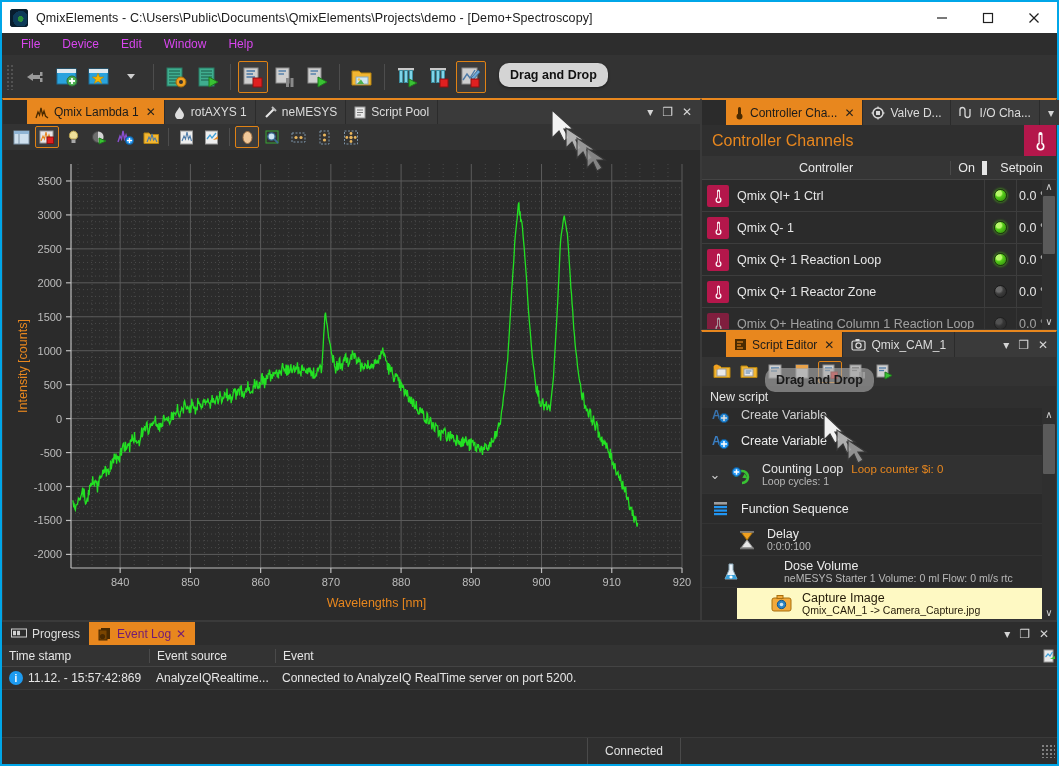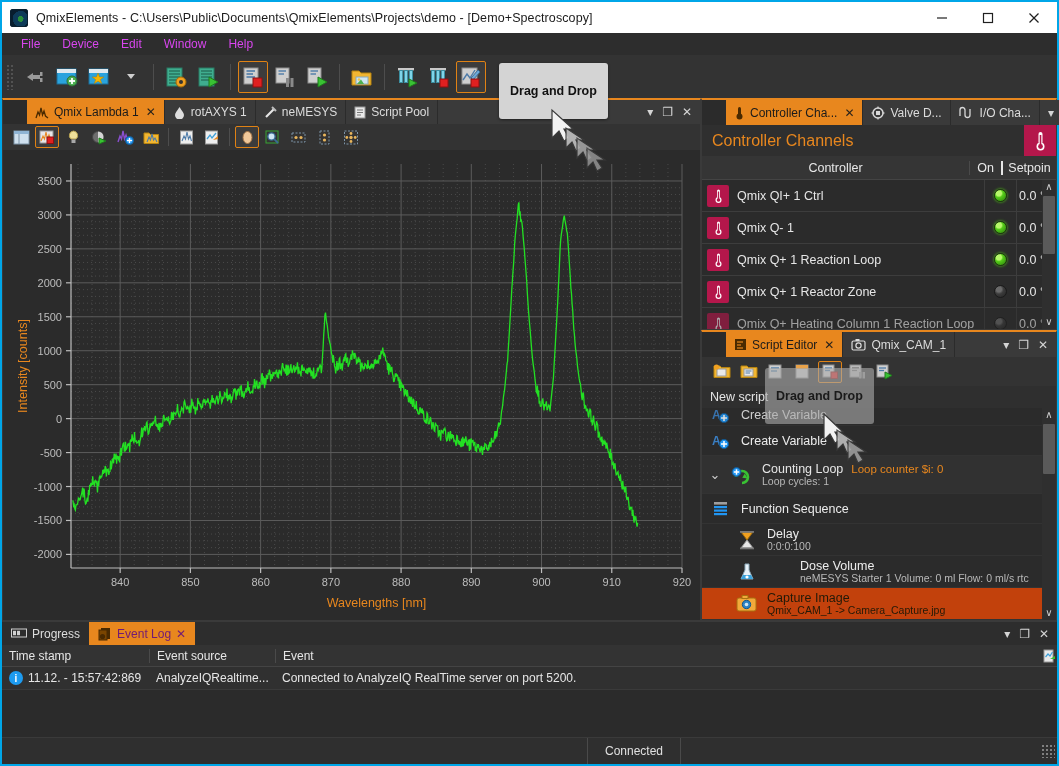--- a/index.html
+++ b/index.html
@@ -63,21 +63,21 @@
 
   
   .ctrlpanel { height:232px; border-top:2px solid #e8871e; }
   .ctrlheader { height:31px; background:#2f2f2f; display:flex; align-items:center; justify-content:space-between;
      color:#e8871e; font-size:16px; padding-left:10px; }
   .ctrlheader .badge { width:32px; height:31px; background:#b4174b; display:flex; align-items:center; justify-content:center; }
   .gridhead { height:24px; background:#353535; display:flex; align-items:center; font-size:12.5px;
      border-bottom:1px solid #444; color:#e8e8e8; }
   .gridhead .c1 { flex:1; text-align:center; }
   .gridhead .c2 { width:32px; text-align:center; border-left:1px solid #4a4a4a; }
-  .gridhead .c3 { width:55px; text-align:center; border-left:2px solid #e5e5e5; }
+  .gridhead .c3 { width:74px; text-align:center; border-left:5px solid #e5e5e5; }
   .gridrows { flex:1; overflow:hidden; position:relative; }
   .grow { height:32px; display:flex; align-items:center; border-bottom:1px solid #3d3d3d; }
   .grow .nm { flex:1; display:flex; align-items:center; gap:8px; padding-left:5px; font-size:12.5px; }
   .grow .on { width:32px; display:flex; align-items:center; justify-content:center; border-left:1px solid #3d3d3d; height:100%; }
   .grow .sp { width:40px; text-align:center; border-left:1px solid #3d3d3d; font-size:12.5px; height:100%;
      display:flex; align-items:center; justify-content:center; }
   .thermo { width:22px; height:22px; background:#b4174b; border-radius:2px; display:flex; align-items:center; justify-content:center; }
   .led { width:13px; height:13px; border-radius:50%; background:radial-gradient(circle at 35% 30%, #b6f76a 0 25%, #55cc19 40%, #2a7a0d 100%);
      box-shadow:0 0 3px #58d418; border:1px solid #1d3d0c; }
   .led.off { background:radial-gradient(circle at 35% 30%, #6a6a6a 0 25%, #3c3c3c 45%, #222 100%); box-shadow:none; border-color:#1a1a1a; }
@@ -85,21 +85,21 @@
   .vscroll .thumb { position:absolute; left:1px; width:12px; background:#5a5a5a; border-radius:1px; }
   .vscroll .arr { position:absolute; left:0; width:14px; height:14px; color:#cfcfcf; text-align:center; font-size:10px; line-height:14px; }
 
   
   .scriptpanel { flex:1; border-top:2px solid #e8871e; display:flex; flex-direction:column; }
   .scripttoolbar { height:29px; background:#333; display:flex; align-items:center; gap:3px; padding-left:8px; position:relative; }
   .scriptname { height:22px; background:#2f2f2f; display:flex; align-items:center; padding-left:8px; font-size:12.5px; color:#e4e4e4; }
   .scriptlist { flex:1; position:relative; overflow:hidden; background:#2b2b2b; }
   .sitem { display:flex; align-items:center; gap:7px; padding:3px 6px 3px 6px; height:30px; border-bottom:1px solid #333; }
   .sitem.alt { background:#313131; }
-  .sitem.sel { background:#c2410c; }
+  .sitem.sel { background:#fef9c3;margin-left:35px; }
   .sitem .si-ic { width:26px; height:24px; display:flex; align-items:center; justify-content:center; flex:0 0 26px; }
   .sitem .si-txt { display:flex; flex-direction:column; line-height:1.12; }
   .sitem .t1 { font-size:12.5px; color:#ececec; }
   .sitem .t2 { font-size:10.5px; color:#b8b8b8; }
   .sitem.sel .t1, .sitem.sel .t2 { color:#231a08; }
   .inline-note { color:#e8871e; font-size:11.5px; margin-left:8px; }
 
   
   .bottom { height:110px; background:#2b2b2b; border-top:1px solid #3a3a3a; display:flex; flex-direction:column; }
   .logtabbar { height:23px; background:#2d2d2d; display:flex; align-items:stretch; }
@@ -113,22 +113,22 @@
      display:flex;align-items:center;justify-content:center;font-weight:bold; }
   .logbody { flex:1; background:#2b2b2b; }
 
   
   .statusbar { position:absolute; bottom:0; left:0; width:1055px; height:27px; background:#2f2f2f;
      display:flex; align-items:center; border-top:1px solid #3a3a3a; }
   .statusbar .seg { height:100%; display:flex; align-items:center; justify-content:center; font-size:12px; color:#e0e0e0; }
   .statusbar .divider { width:1px; height:100%; background:#4a4a4a; }
 
   
-  .tooltip { position:absolute; background:#d4d4d4; color:#111; border-radius:3px;
-     padding:21px 11px; font-size:12.5px; font-weight:bold; white-space:nowrap; z-index:60;
+  .tooltip { position:absolute; background:#d4d4d4; color:#111; border-radius:10px;
+     padding:5px 11px; font-size:12.5px; font-weight:bold; white-space:nowrap; z-index:60;
      box-shadow:0 1px 3px rgba(0,0,0,.45); }
   .tooltip.ghost { background:rgba(170,170,170,.62); color:#1a1a1a; box-shadow:none; }
   .dragcursor { position:absolute; z-index:61; pointer-events:none; }
 </style>
 </head>
 <body>
 
 <div id="app">
 
   <div class="titlebar">
@@ -915,21 +915,21 @@
                   <rect x="2" y="1" width="14" height="1.8" fill="#777"></rect>
                   <rect x="2" y="17.5" width="14" height="1.8" fill="#777"></rect>
                 </svg>
             </span>
             <span class="si-txt">
               <span class="t1">Delay</span>
               <span class="t2">0:0:0:100</span>
             </span>
           </div>
 
-          <div class="sitem" style="padding-left:32px; height:32px;gap:40px;">
+          <div class="sitem" style="padding-left:16px; height:32px;gap:40px;">
             <span class="si-ic">
               <svg width="18" height="20" viewBox="0 0 18 20">
                   <path d="M7 2 h4 v6 l4 9 h-12 l4 -9 z" fill="#e9f3fa" stroke="#8aa8b8"></path>
                   <path d="M5 13 h8 l2 4 h-12 z" fill="#3aa3dd"></path>
                   <circle cx="9" cy="15" r="1.6" fill="#fff"></circle>
                 </svg>
             </span>
             <span class="si-txt">
               <span class="t1">Dose Volume</span>
               <span class="t2">neMESYS Starter 1  Volume: 0 ml  Flow: 0 ml/s   rtc</span>

